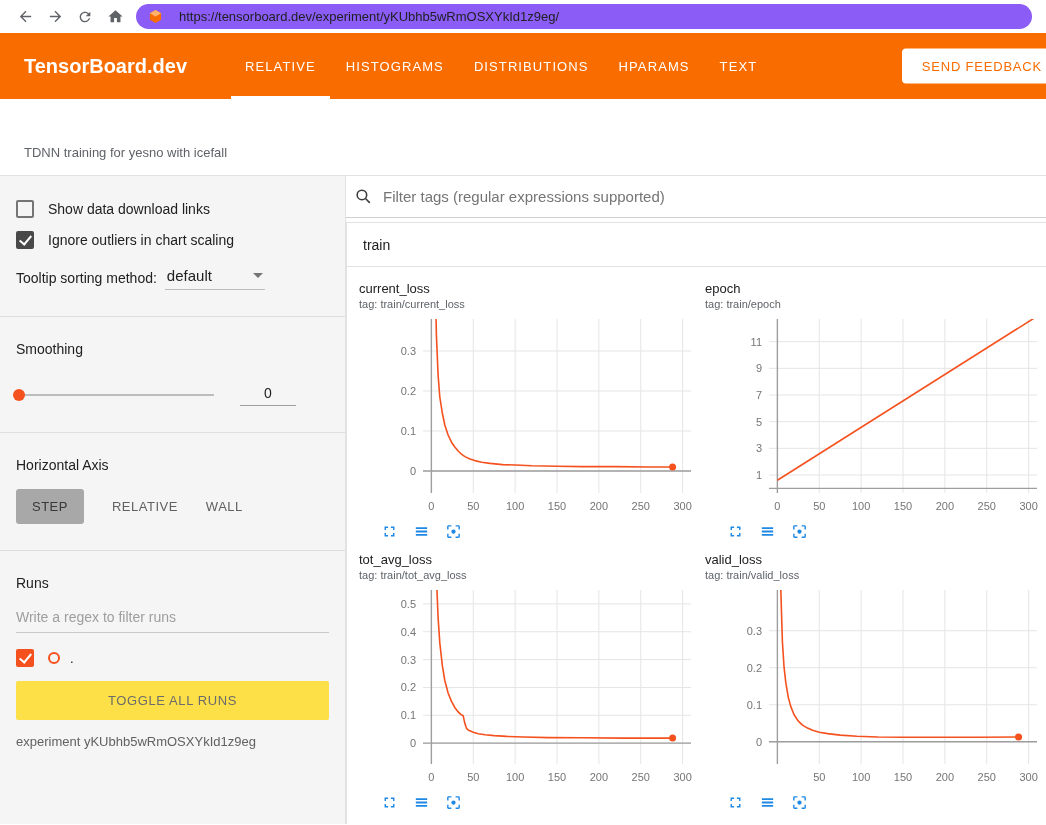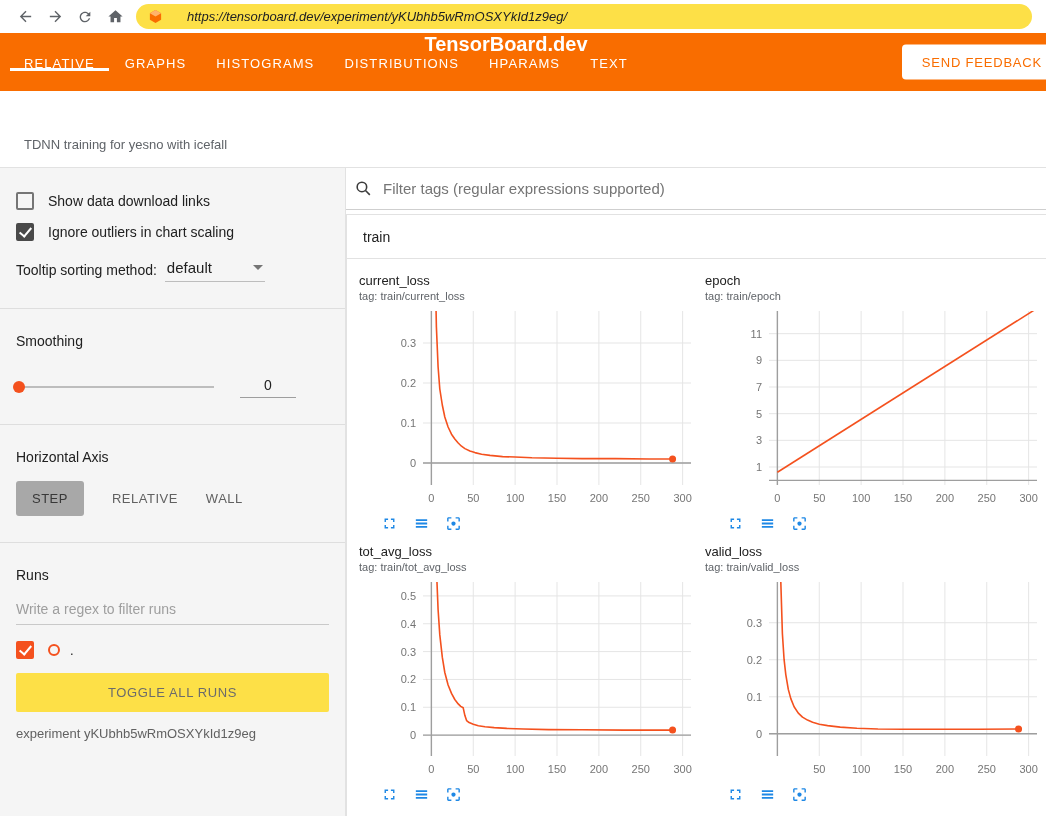--- a/index.html
+++ b/index.html
@@ -7,26 +7,26 @@
     --run:#f4511e;
     --chart-icon:#1e88e5;
   }
   *{margin:0;padding:0;box-sizing:border-box;}
   html,body{width:1046px;height:825px;overflow:hidden;background:#fff;
     font-family:"Liberation Sans",sans-serif;}
   
   .browser-bar{height:33px;display:flex;align-items:center;background:#fff;padding:0 10px;}
   .nav-icon{width:30px;height:26px;display:flex;align-items:center;justify-content:center;
     color:#5f6368;flex-shrink:0;border-radius:50%;}
-  .addr{flex:1;height:25px;margin:0 4px 0 6px;background:#fde047;border-radius:13px;
-    display:flex;align-items:center;padding:0 12px;gap:24px;font-style:italic;}
+  .addr{flex:1;height:25px;margin:0 4px 0 6px;background:#8b5cf6;border-radius:13px;
+    display:flex;align-items:center;padding:0 12px;gap:16px;}
   .addr-url{font-size:13px;color:#202124;white-space:nowrap;}
   
-  .app-header{position:relative;height:58px;background:var(--accent);display:flex;
-    align-items:stretch;padding:0 0 0 24px;color:#fff;flex-direction:column;}
+  .app-header{position:relative;height:66px;background:var(--accent);display:flex;
+    align-items:stretch;padding:0 0 0 24px;color:#fff;}
   .brand{font-size:20px;font-weight:bold;align-self:center;margin-right:58px;white-space:nowrap;}
   .nav-tabs{display:flex;gap:30px;align-items:stretch;}
   .tab{display:flex;align-items:center;font-size:13px;font-weight:500;letter-spacing:1.1px;
     position:relative;color:#fff;cursor:pointer;white-space:nowrap;}
   .tab.active::after{content:'';position:absolute;left:-14px;right:-14px;bottom:0;height:3px;background:#fff;}
   .feedback-btn{position:absolute;right:-16px;top:50%;transform:translateY(-50%);
     background:#fff;color:var(--accent);border:none;border-radius:4px;padding:10px 20px;
     font-size:13px;font-weight:500;letter-spacing:.8px;font-family:inherit;white-space:nowrap;}
   
   .subheader{height:77px;display:flex;align-items:flex-end;padding:0 24px 15px;
@@ -120,21 +120,20 @@
         </svg>
     </span>
     <span class="addr-url">https://tensorboard.dev/experiment/yKUbhb5wRmOSXYkId1z9eg/</span>
   </div>
 </div>
 
 <div class="app-header">
   <div class="brand">TensorBoard.dev</div>
   <nav class="nav-tabs">
     <span class="tab active">RELATIVE</span>
-    <span class="tab">GRAPHS</span>
     <span class="tab">HISTOGRAMS</span>
     <span class="tab">DISTRIBUTIONS</span>
     <span class="tab">HPARAMS</span>
     <span class="tab">TEXT</span>
   </nav>
   <button class="feedback-btn">SEND FEEDBACK</button>
 </div>
 
 <div class="subheader">
   <span>TDNN training for yesno with icefall</span>

